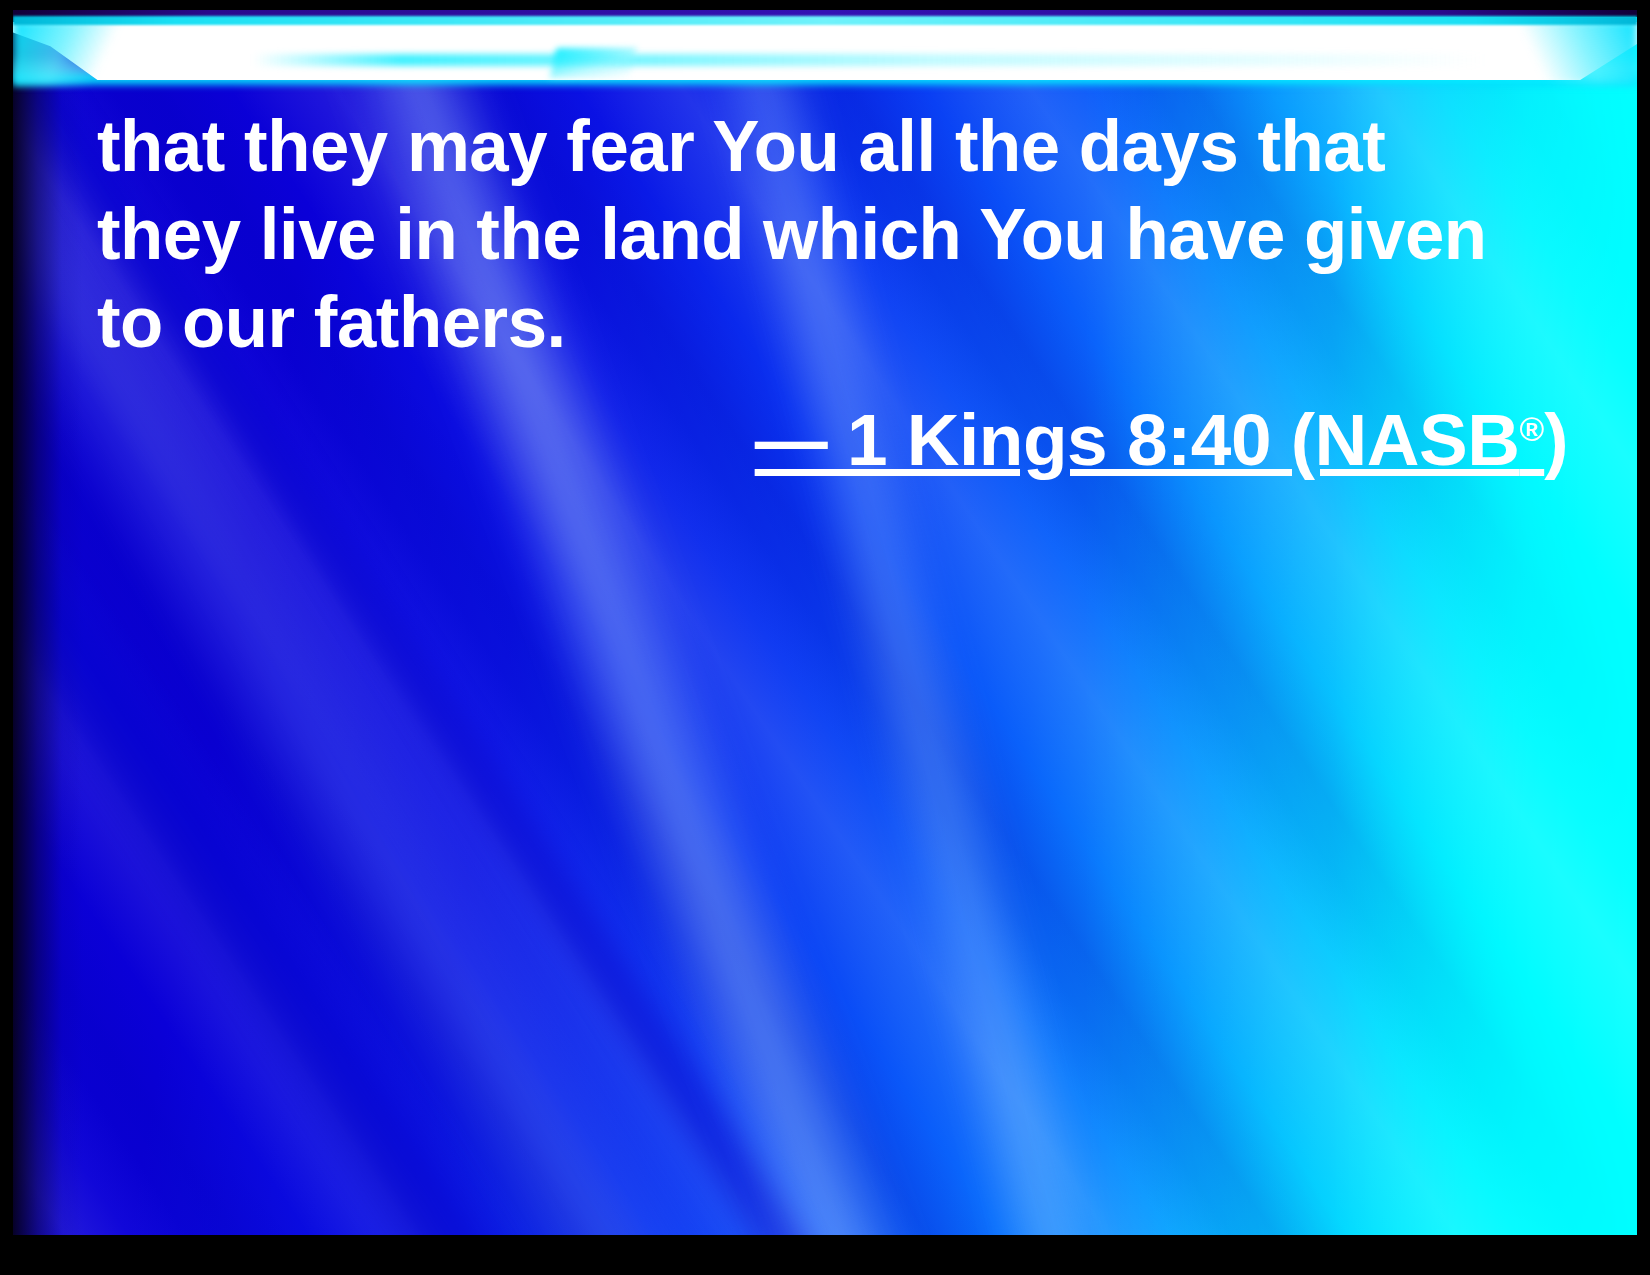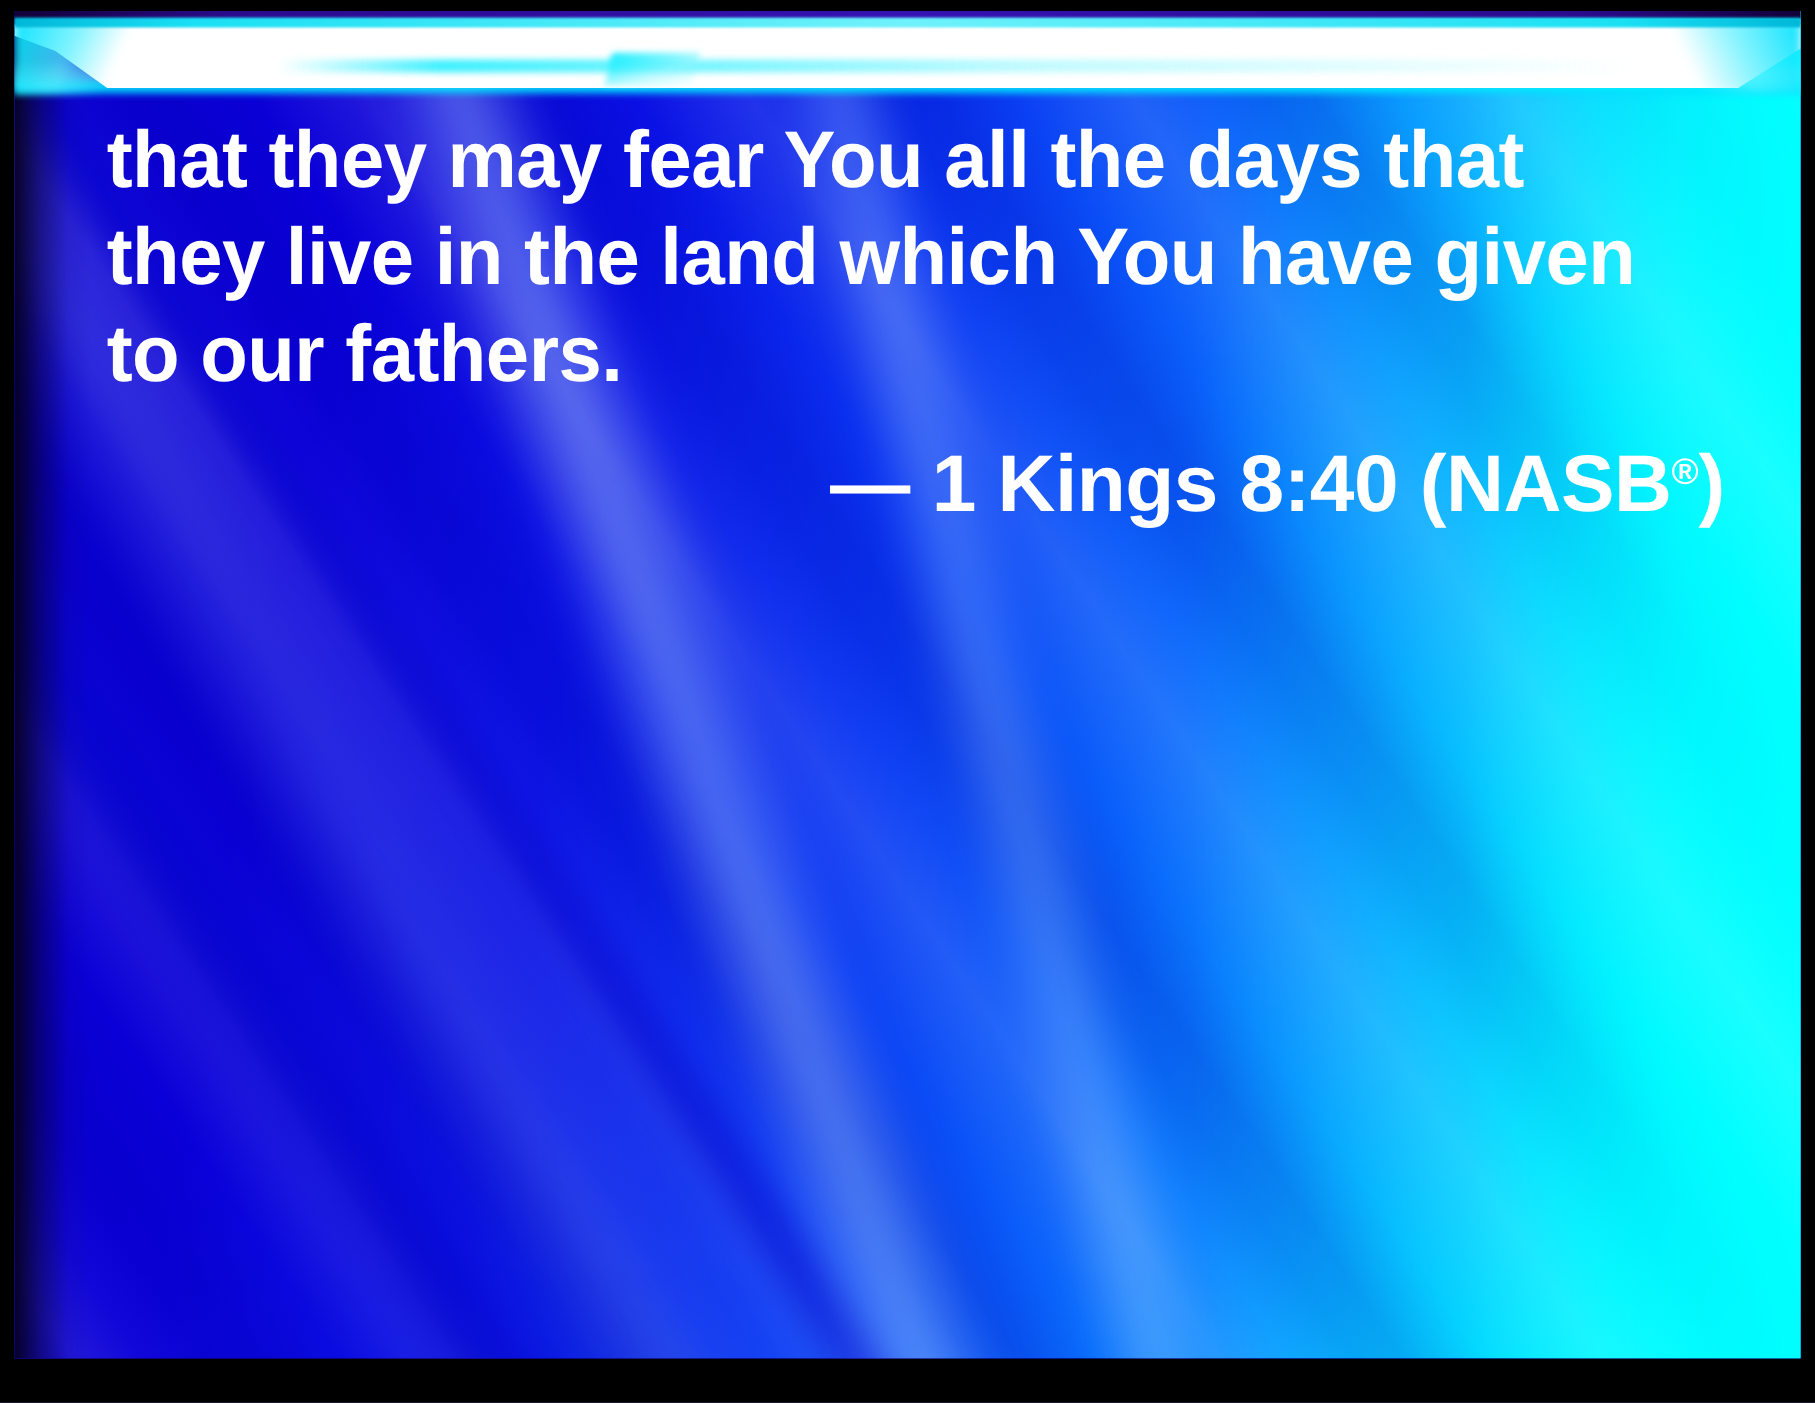--- a/index.html
+++ b/index.html
@@ -323,20 +323,21 @@
   .attribution {
     margin: 22px 0 0 0;
     color: #ffffff;
     font-family: "Liberation Sans Narrow", "Liberation Sans", sans-serif;
     font-weight: 700;
     font-size: 73px;
     line-height: 84px;
     letter-spacing: -0.5px;
     text-align: right;
     padding-right: 14px;
+    text-decoration: underline;
   }
 
   .attribution .reg {
     font-size: 0.46em;
     vertical-align: 0.72em;
     font-weight: 700;
     letter-spacing: 0;
   }
 </style>
 </head>

